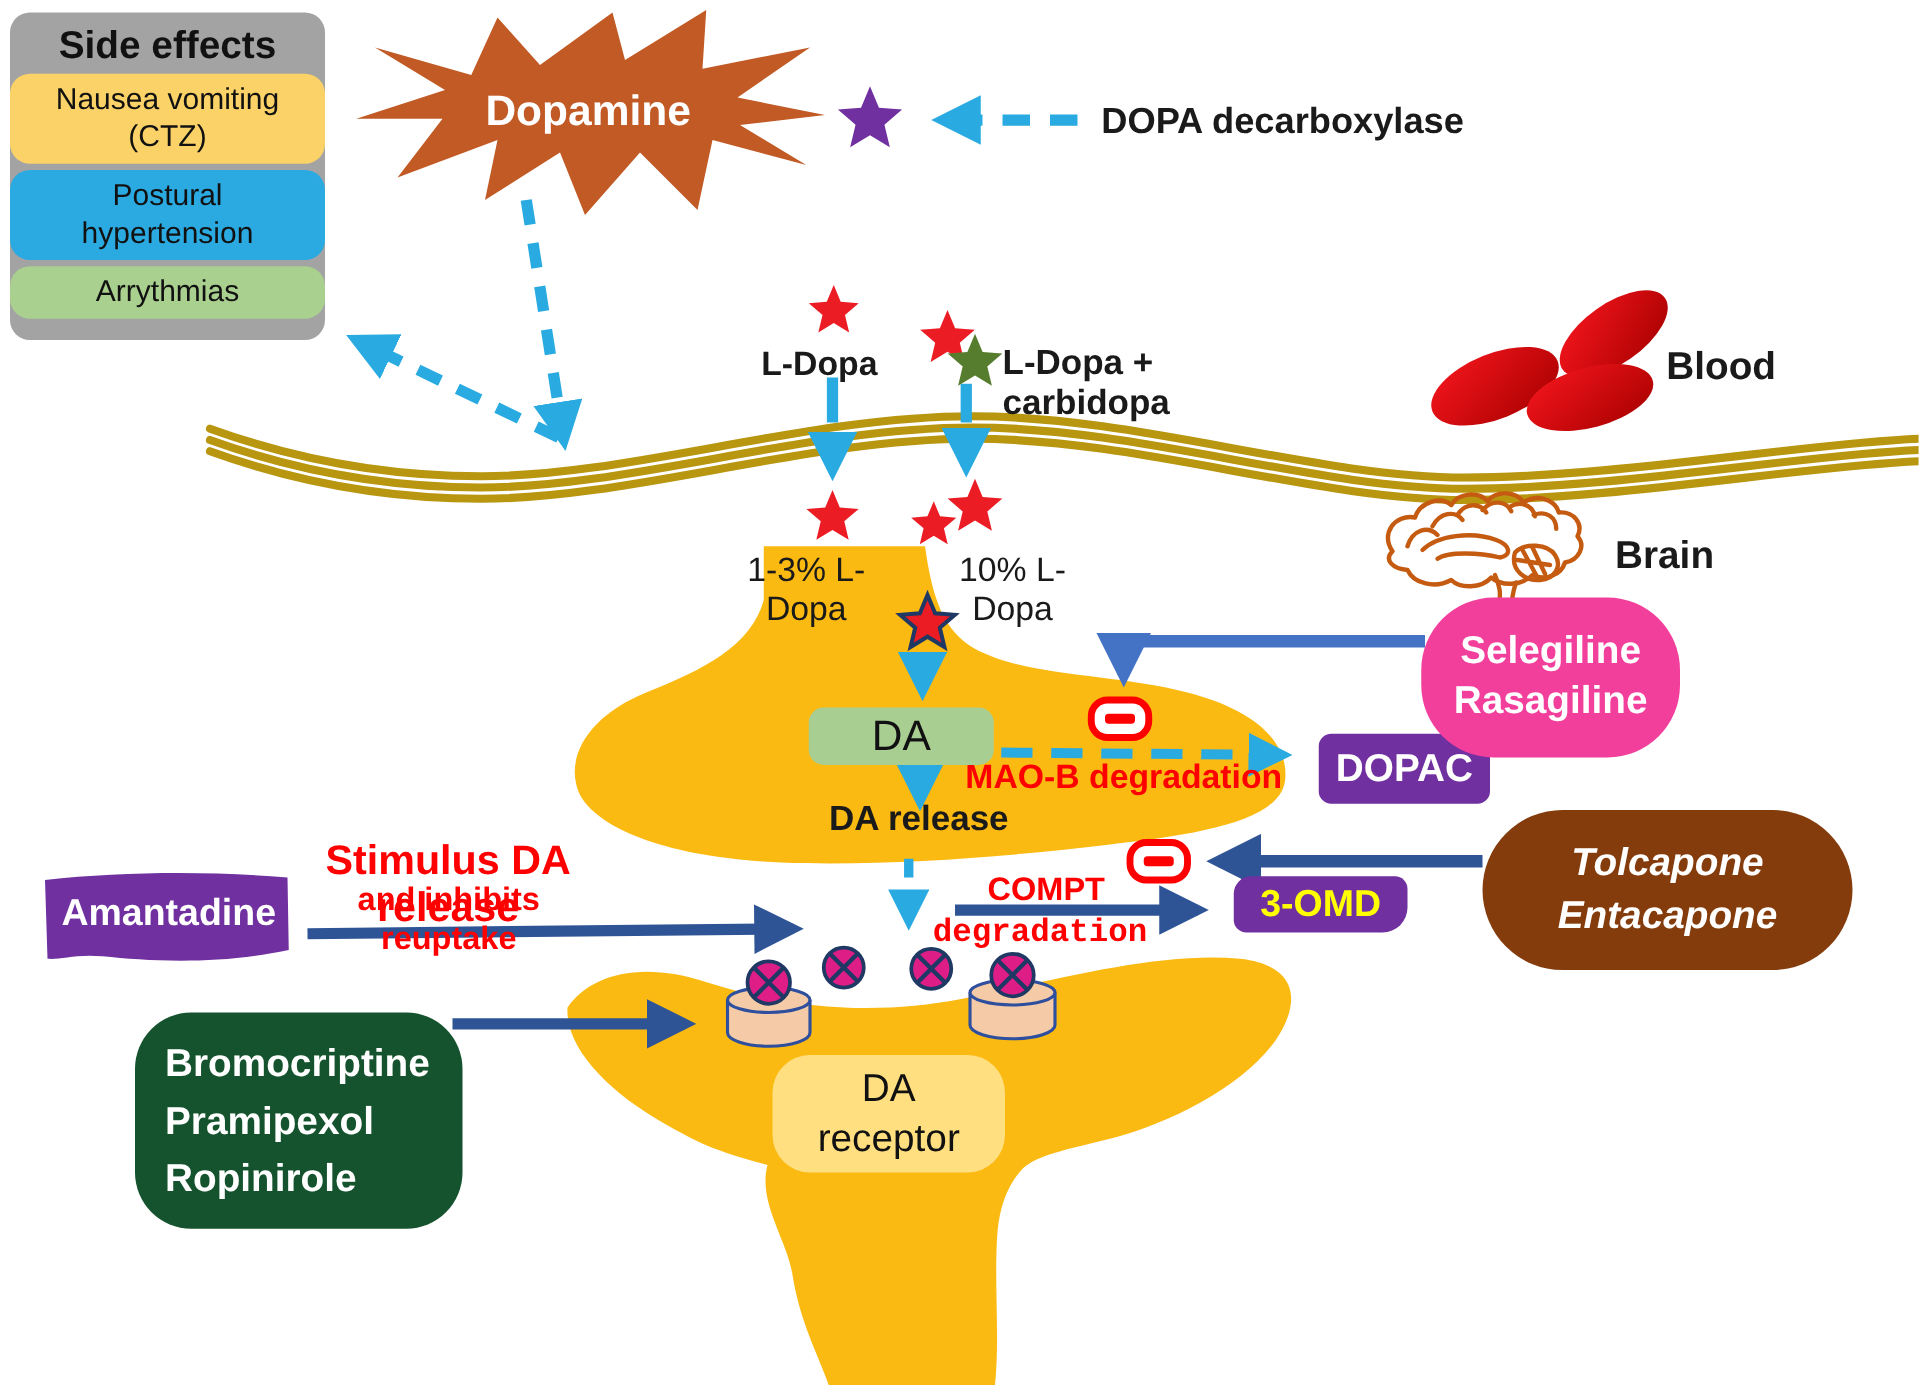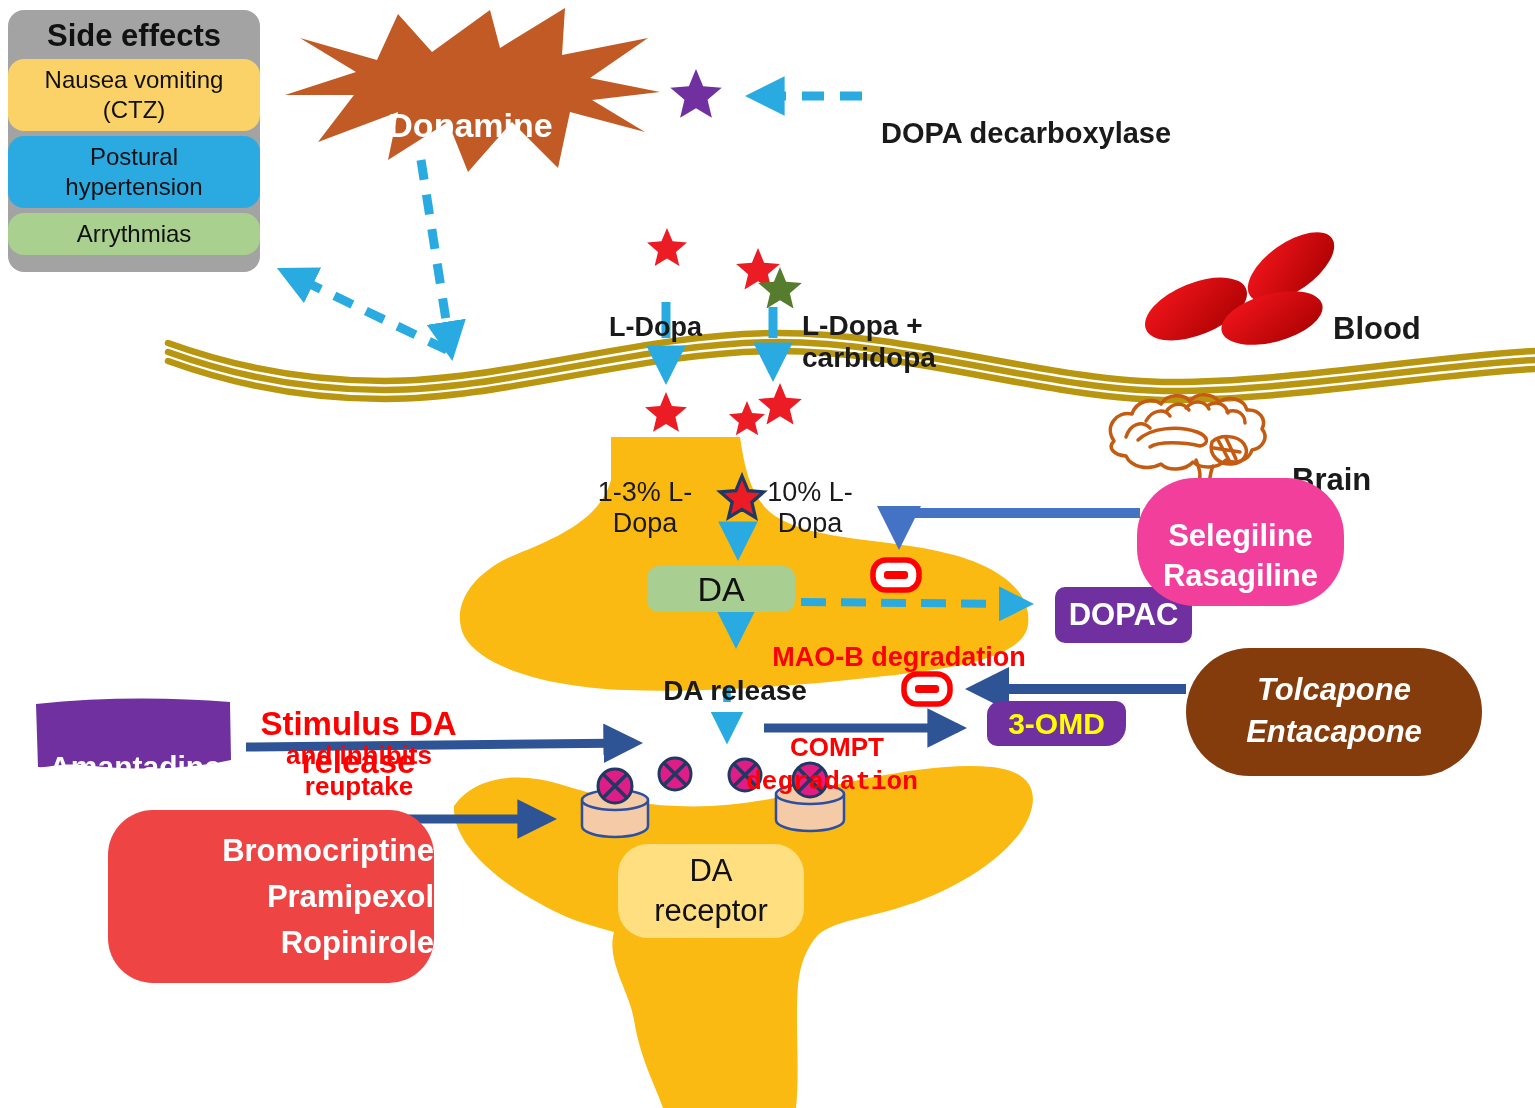--- a/index.html
+++ b/index.html
@@ -1,40 +1,40 @@
 <!DOCTYPE html>
 <html><head>
 <meta charset="utf-8">
 <style>
   html,body{margin:0;padding:0;background:#fff;}
   #canvas{position:relative;width:1535px;height:1108px;background:#ffffff;
           font-family:"Liberation Sans",sans-serif;overflow:hidden;}
   #shapes{position:absolute;left:0;top:0;width:1535px;height:1108px;}
-  .label{position:absolute;color:#1a1a1a;margin-top:36px;}
+  .label{position:absolute;color:#1a1a1a;}
   .b{font-weight:700;}
   .red{color:#ff0000;}
   .white{color:#ffffff;}
   .ctr{text-align:center;}
   
   .se-box{position:absolute;left:8px;top:10px;width:252px;height:262px;
           background:#a3a3a3;border-radius:16px;}
   .se-title{font-weight:700;font-size:31px;text-align:center;margin-top:8px;color:#111;}
   .se-item{width:224px;margin:5px auto 0;border-radius:16px;font-size:24px;
            line-height:30px;text-align:center;padding:6px 14px;color:#111;}
   .se-0{background:#fbd267;}
   .se-1{background:#2baae2;}
   .se-2{background:#a9d08e;}
   
   .box{position:absolute;color:#fff;font-weight:700;text-align:center;}
   .selegiline{left:1137px;top:478px;width:207px;height:128px;background:#f23f9c;
-              border-radius:58px;font-size:31px;line-height:40px;padding-top:38px;box-sizing:border-box;}
+              border-radius:58px;font-size:31px;line-height:40px;padding-top:22px;box-sizing:border-box;}
   .tolcapone{left:1186px;top:648px;width:296px;height:128px;background:#843c0c;
              border-radius:64px;font-size:31px;line-height:42px;padding-top:21px;box-sizing:border-box;font-style:italic;}
-  .bromo{left:108px;top:810px;width:326px;height:173px;background:#ef4444;
-         border-radius:45px;font-size:31px;line-height:46px;text-align:right;
+  .bromo{left:108px;top:810px;width:262px;height:173px;background:#14532d;
+         border-radius:45px;font-size:31px;line-height:46px;text-align:left;
          padding:18px 0 0 24px;box-sizing:border-box;}
   .dopac{left:1055px;top:587px;width:137px;height:56px;background:#7030a0;
          border-radius:10px;font-size:31px;line-height:56px;}
   .omd{left:987px;top:701px;width:139px;height:45px;background:#7030a0;color:#ffff00;
        border-radius:14px 10px 20px 10px;font-size:30px;line-height:45px;}
   .dabox{left:647px;top:566px;width:148px;height:46px;background:#a9ce91;color:#111;
          font-weight:400;border-radius:12px;font-size:34px;line-height:46px;}
   .darec{left:618px;top:844px;width:186px;height:94px;background:#ffdf80;color:#111;
          font-weight:400;border-radius:30px;font-size:31px;line-height:40px;padding-top:7px;box-sizing:border-box;}
 </style>

